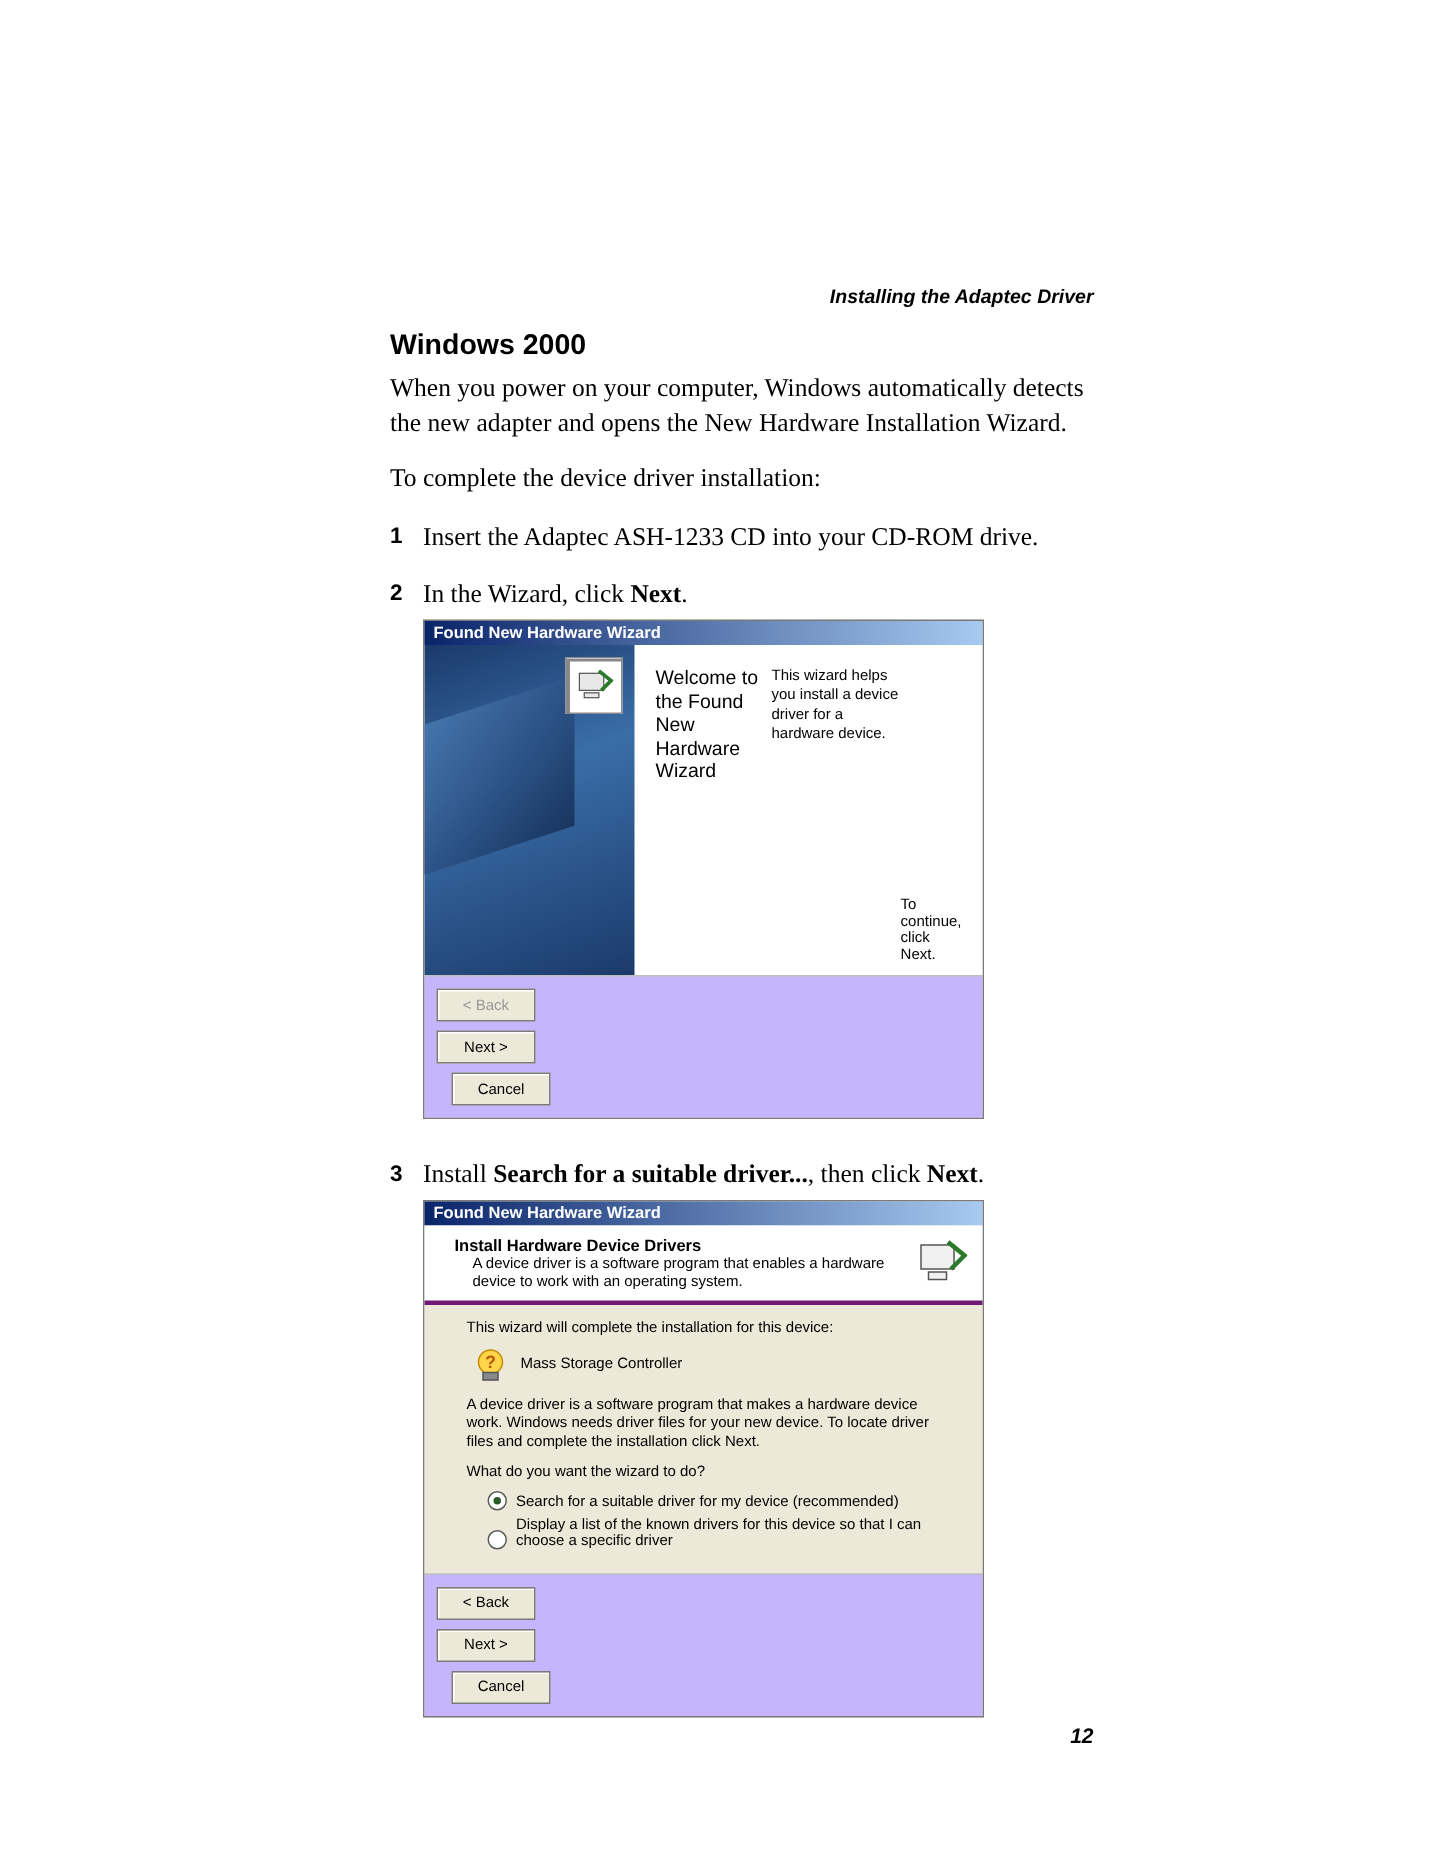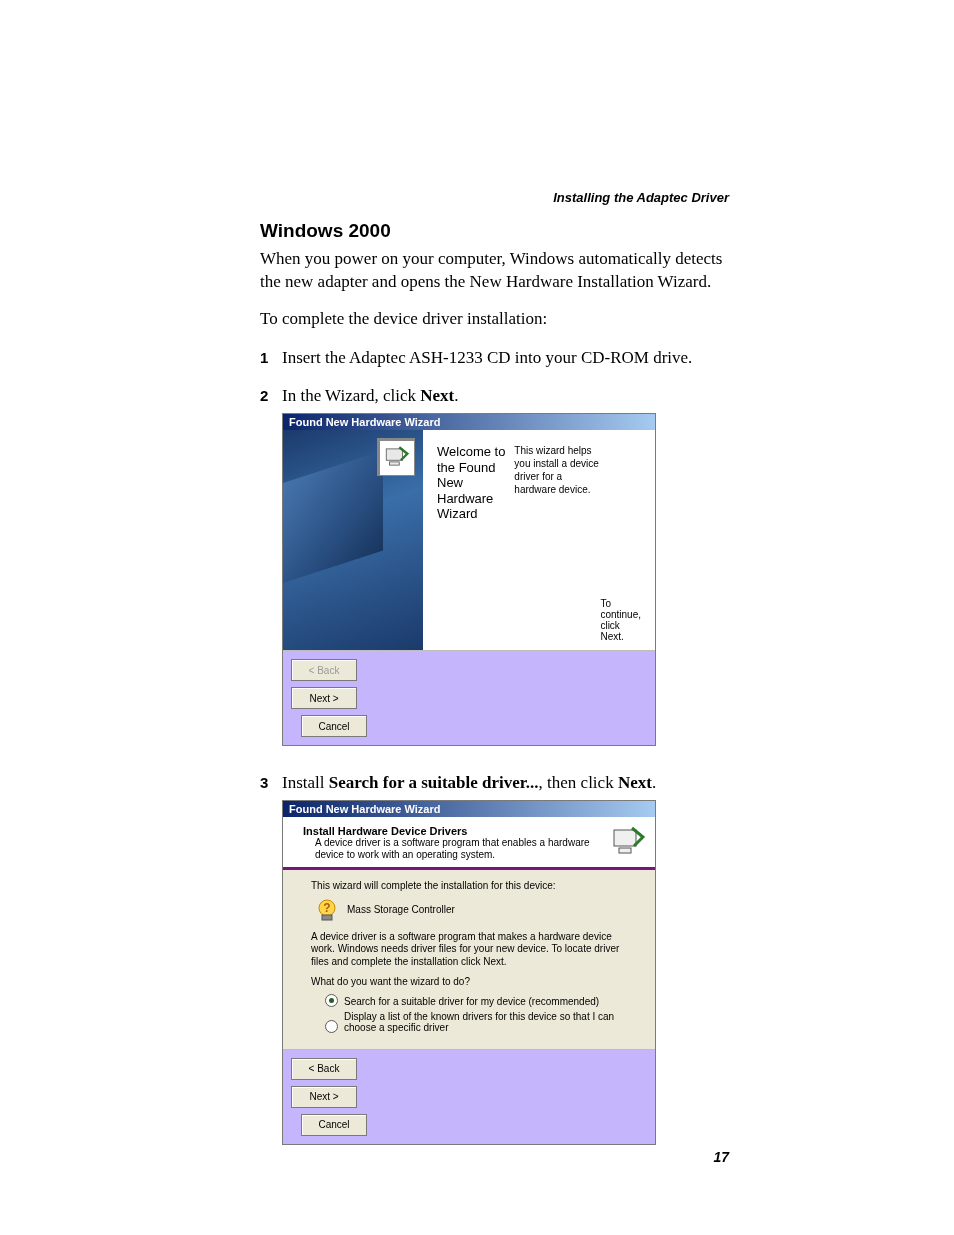--- a/index.html
+++ b/index.html
@@ -284,15 +284,15 @@
         <span>Display a list of the known drivers for this device so that I can choose a specific driver</span>
       </div>
     </div>
     <div class="wiz-btnbar">
       <span class="wiz-btn">&lt; Back</span>
       <span class="wiz-btn">Next &gt;</span>
       <span class="wiz-btn" style="margin-left:10px;">Cancel</span>
     </div>
   </div>
 
-  <div class="page-number">17</div>
+  <div class="page-number">12</div>
 
 </div>
 
 </body></html>

